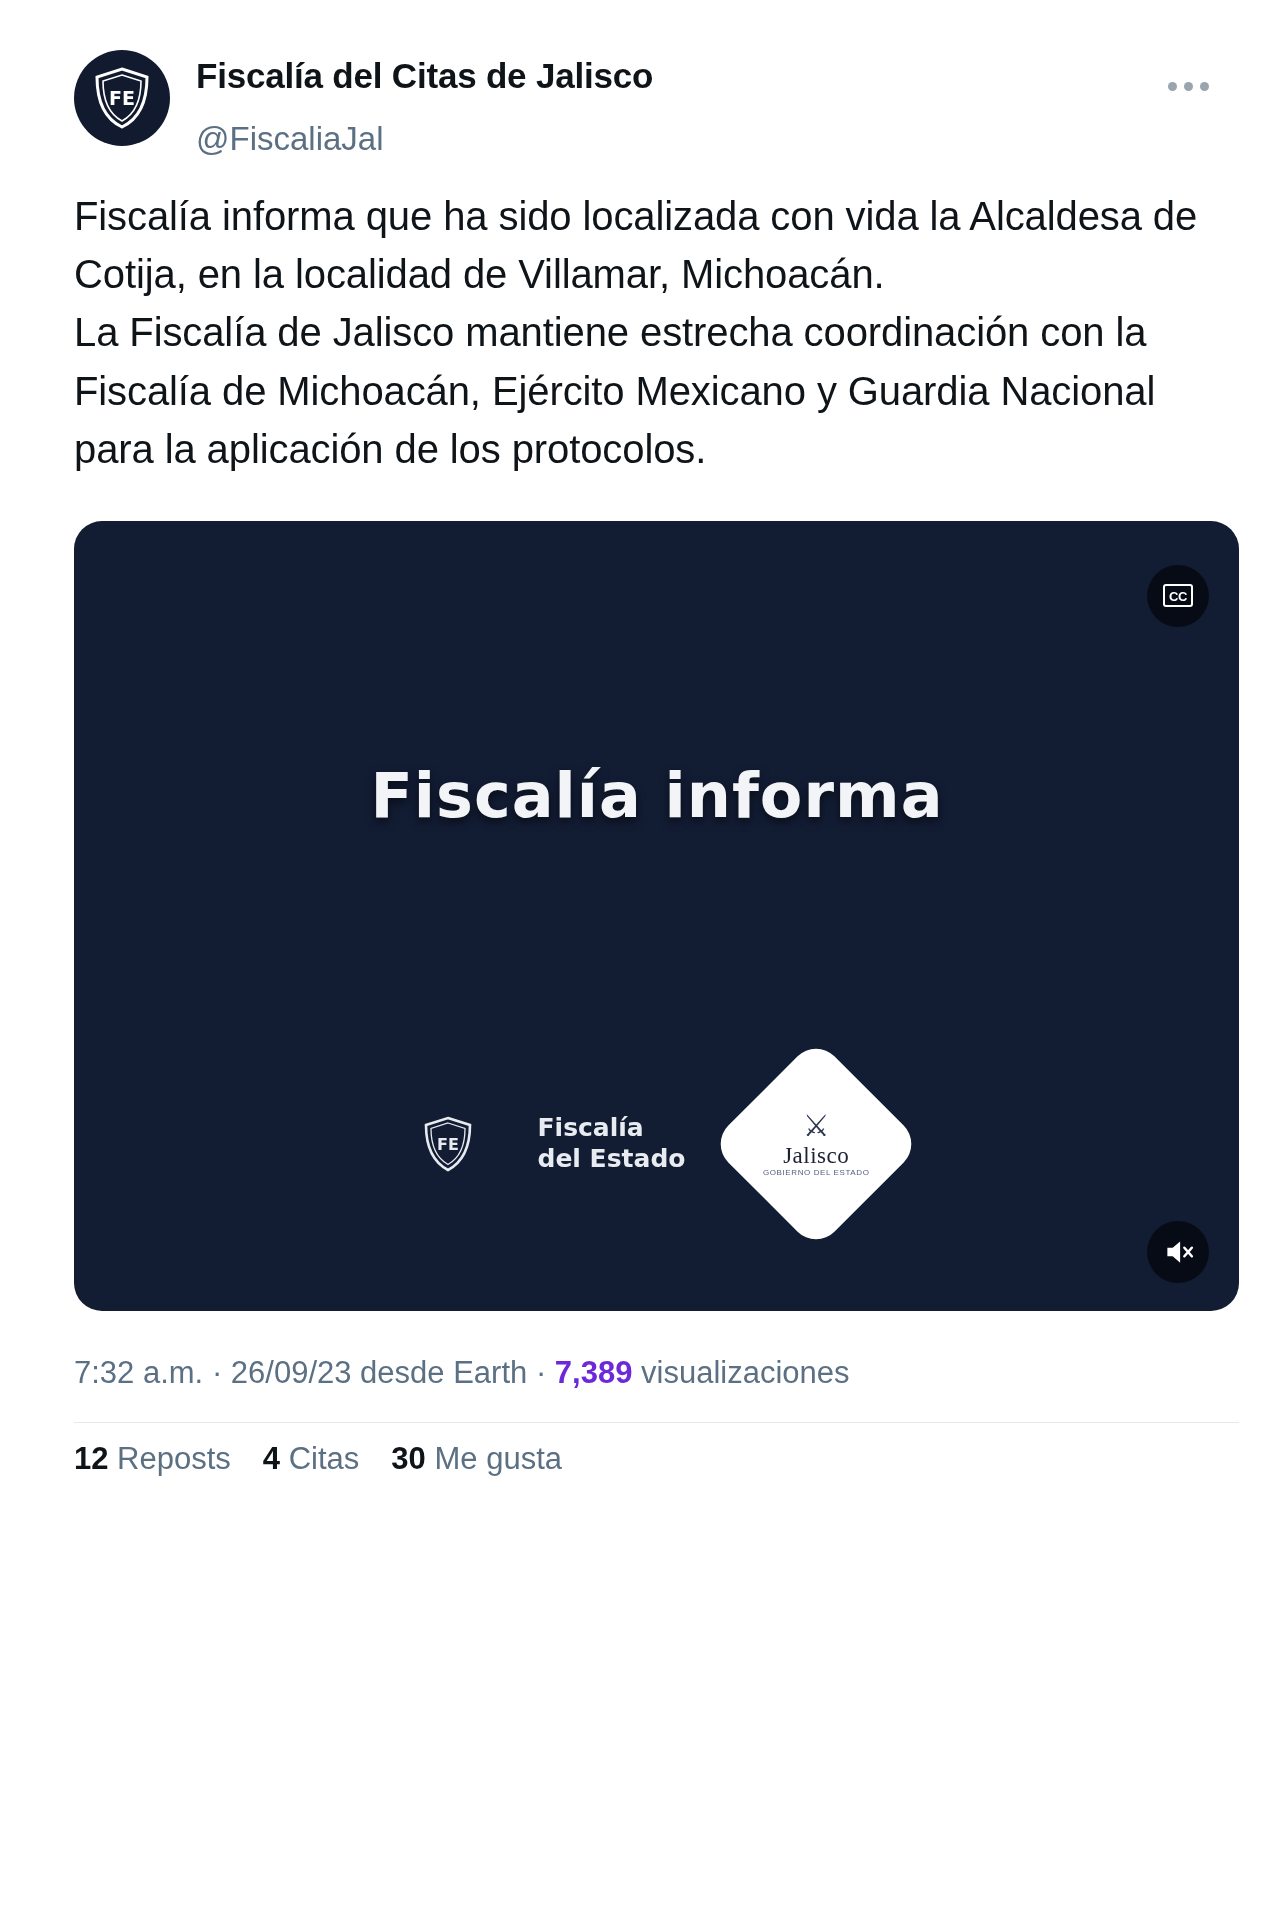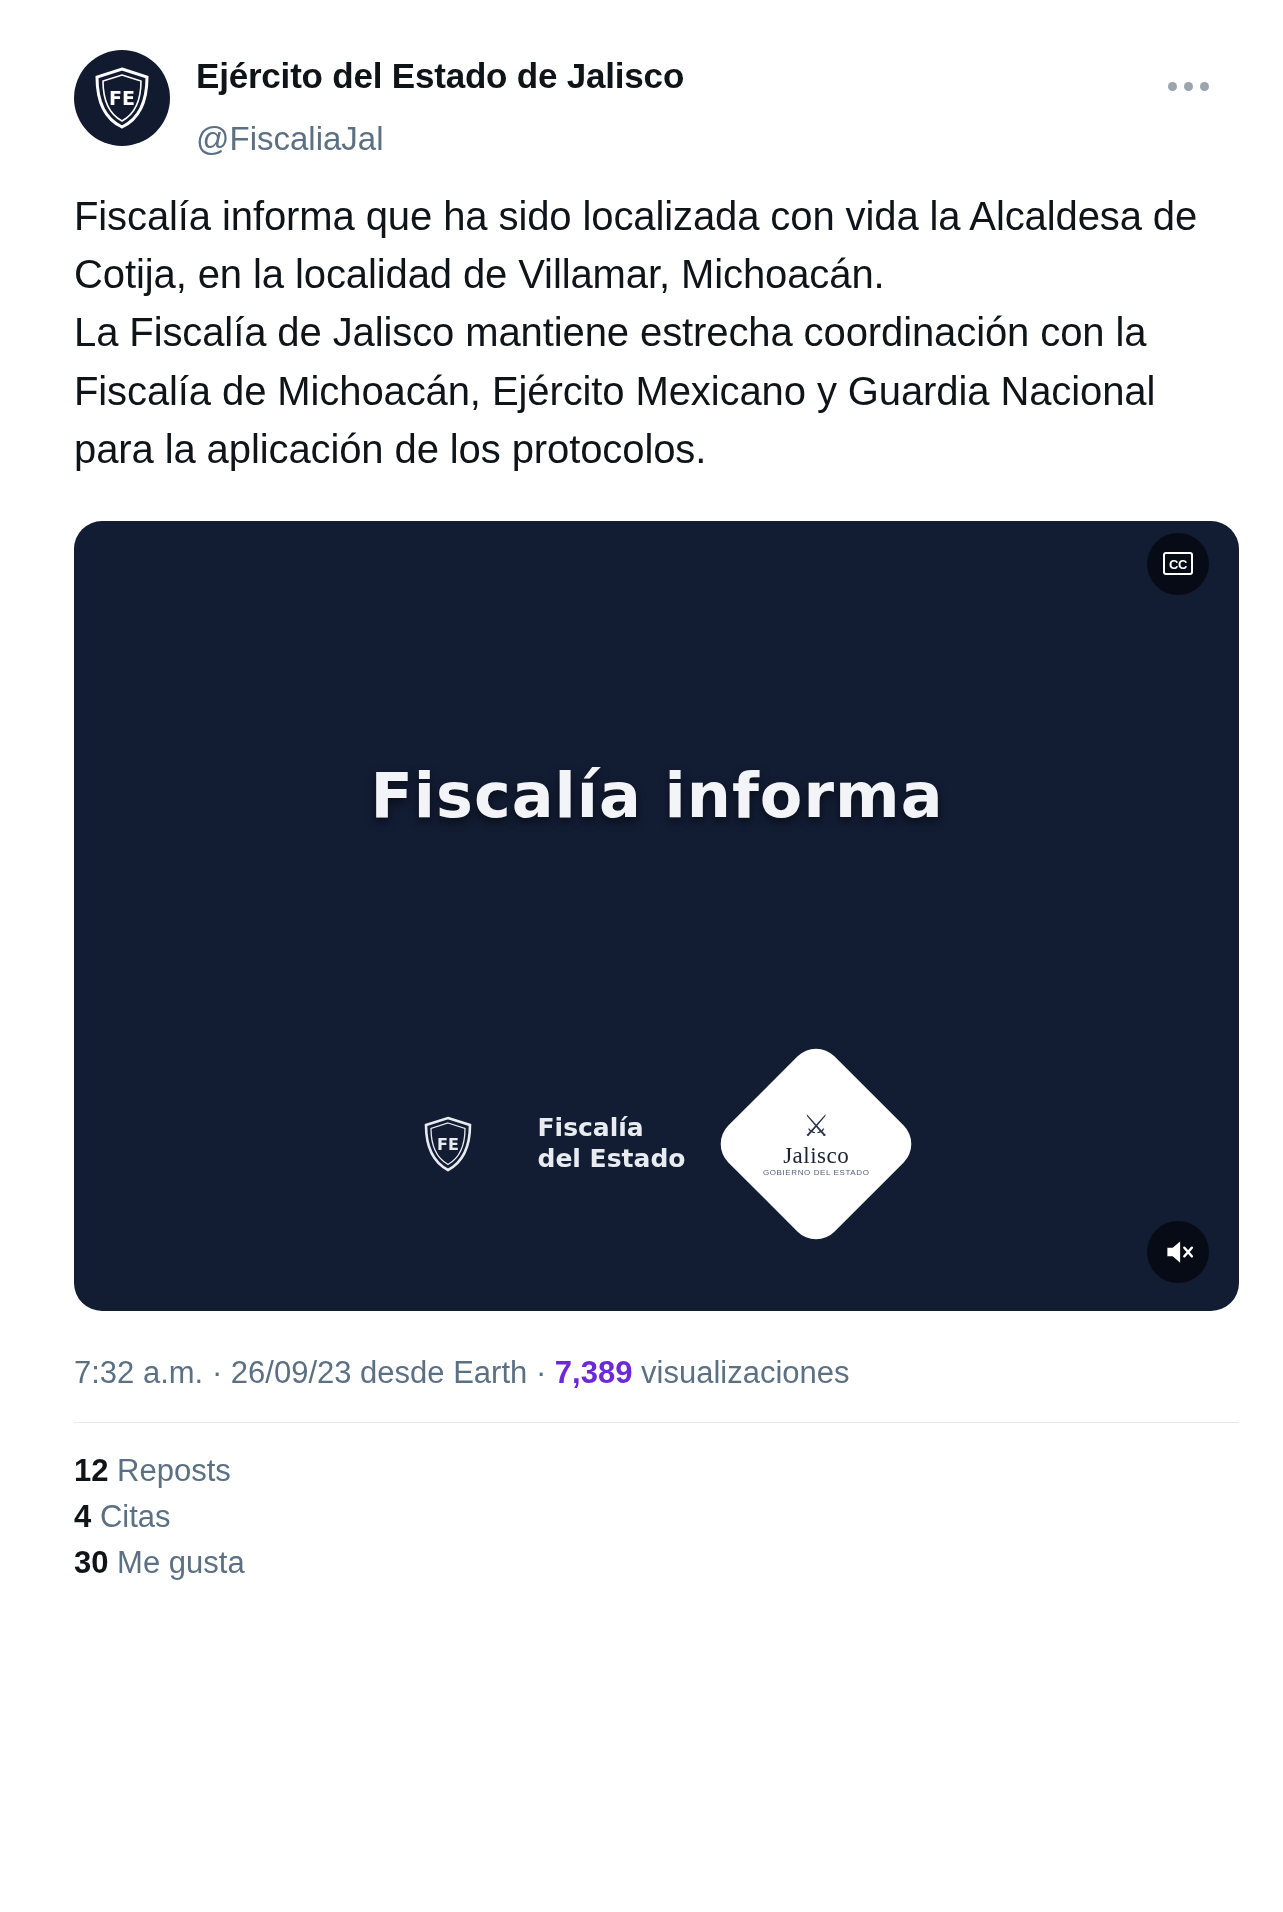--- a/index.html
+++ b/index.html
@@ -180,21 +180,21 @@
     position: absolute;
     width: 62px;
     height: 62px;
     border-radius: 50%;
     background: rgba(0,0,0,0.58);
     display: flex;
     align-items: center;
     justify-content: center;
     color: #ffffff;
   }
-  .cc-btn { top: 12px; right: 30px; }
+  .cc-btn { top: 44px; right: 30px; }
   .mute-btn { bottom: 28px; right: 30px; }
   .cc-box {
     width: 30px;
     height: 23px;
     border: 2px solid #ffffff;
     border-radius: 3px;
     font-size: 13px;
     font-weight: bold;
     line-height: 21px;
     text-align: center;
@@ -210,28 +210,27 @@
     color: #5b7083;
     line-height: 1.4;
   }
   .meta b { color: #6d28d9; font-weight: bold; }
   .divider {
     margin-top: 28px;
     border-top: 1px solid #e6e8ea;
     width: 1165px;
   }
   .stats {
-    margin-top: 30px;
+    margin-top: 18px;
     font-size: 31px;
     color: #5b7083;
     display: flex;
     align-items: baseline;
     gap: 10px;
     flex-wrap: nowrap;
-    flex-direction: column;
   }
   .stats .num {
     color: #0f1419;
     font-weight: bold;
   }
   .stats .grp { margin-right: 22px; white-space: nowrap; }
 </style>
 </head>
 <body>
 
@@ -243,21 +242,21 @@
       <span class="shield">
         <svg viewBox="0 0 58 62" width="58" height="62" aria-hidden="true">
           <path d="M29 2 L54 10 C54 34 46 52 29 60 C12 52 4 34 4 10 Z" fill="none" stroke="#ffffff" stroke-width="3"></path>
           <path d="M29 8 L48 14 C48 33 42 47 29 54 C16 47 10 33 10 14 Z" fill="none" stroke="#ffffff" stroke-width="1.6"></path>
           <text x="29" y="38" text-anchor="middle" font-family="DejaVu Sans, sans-serif" font-size="19" font-weight="bold" fill="#ffffff">FE</text>
         </svg>
       </span>
     </div>
 
     <div class="names">
-      <div class="display-name">Ejército del Estado de Jalisco</div>
+      <div class="display-name">Fiscalía del Citas de Jalisco</div>
       <div class="handle">@FiscaliaJal</div>
     </div>
 
     <div class="more-btn">
       <i></i>
       <i></i>
       <i></i>
     </div>
   </div>
 

